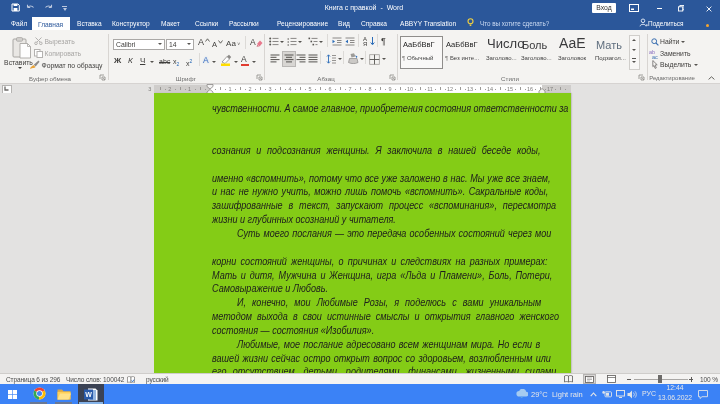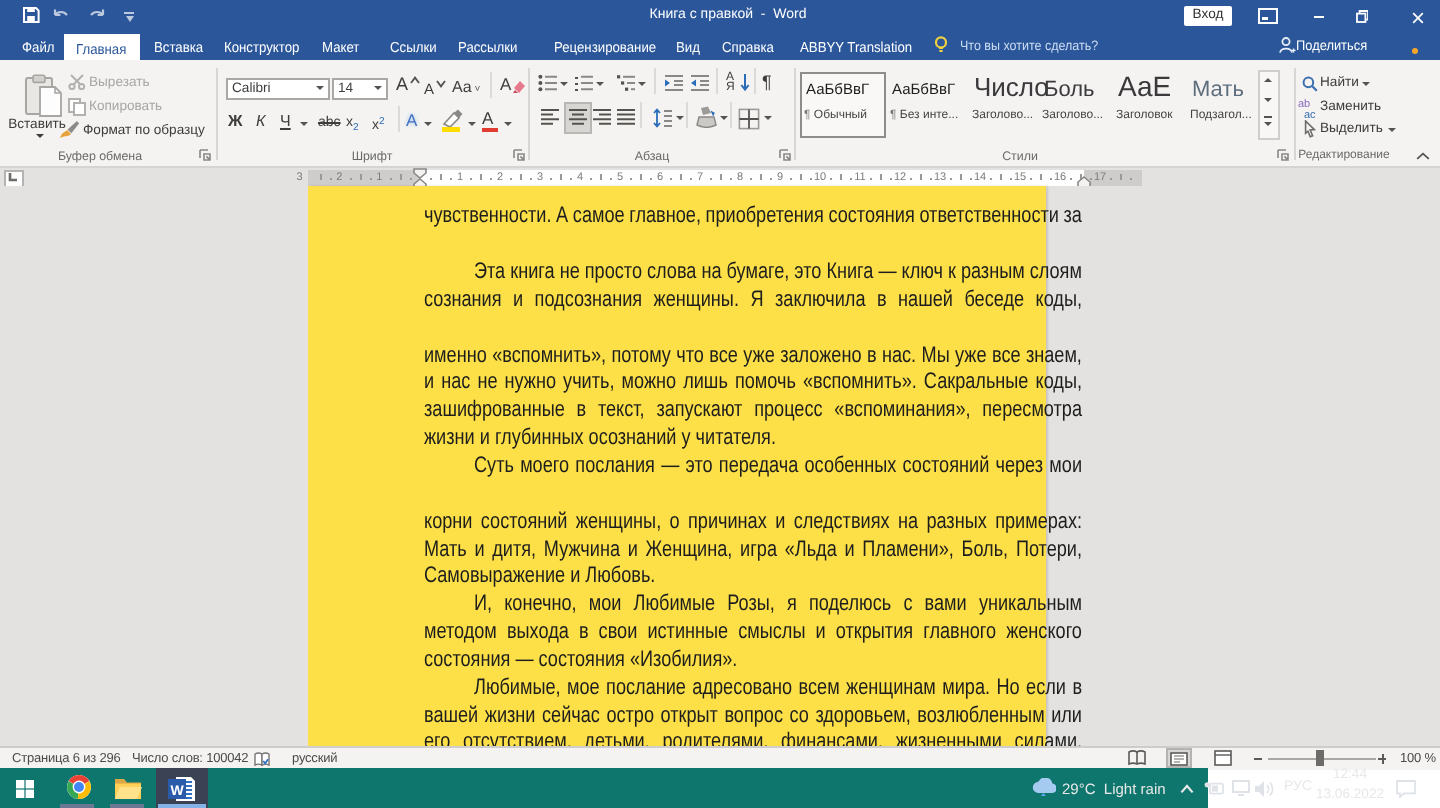--- a/index.html
+++ b/index.html
@@ -13,30 +13,30 @@
   #ribbon{left:0;top:30px;width:720px;height:54px;background:#f4f3f1;border-bottom:1px solid #d6d3d1;box-sizing:border-box;}
   .sep{position:absolute;top:4px;height:46px;width:1px;background:#d8d5d2;}
   .glabel{position:absolute;top:43.5px;height:9px;line-height:9px;font-size:6.2px;color:#6a6a6a;text-align:center;}
   .rtxt{position:absolute;font-size:6.8px;color:#3e3d3b;line-height:9px;height:9px;}
   .gtxt{position:absolute;font-size:6.8px;color:#a8a6a4;line-height:9px;height:9px;}
   .dl{position:absolute;width:7px;height:7px;top:44px;}
   
   #rulerwrap{left:0;top:84px;width:720px;height:12px;background:#e3e2e1;}
   
   #doc{left:0;top:93px;width:720px;height:280px;background:#e3e2e1;}
-  #page{position:absolute;left:154px;top:0;width:369px;height:280px;background:#fde047;box-shadow:1px 0 1px rgba(0,0,0,.12);}
+  #page{position:absolute;left:154px;top:0;width:417px;height:280px;background:#84cc16;box-shadow:1px 0 1px rgba(0,0,0,.12);font-style:italic;}
   .ln{position:absolute;left:58px;width:329px;height:13.85px;line-height:13.85px;
       font-size:11.2px;color:#1d1d1d;white-space:nowrap;box-sizing:border-box;}
   .ind{padding-left:25px;}
   .tx{display:inline-block;transform:scaleX(0.81);transform-origin:0 50%;white-space:nowrap;}
   
   #status{left:0;top:373px;width:720px;height:11px;background:#f4f3f2;border-top:1px solid #cfcdcb;box-sizing:content-box;}
   .st{position:absolute;font-size:6.5px;color:#4a4a4a;top:1px;height:9px;line-height:9px;letter-spacing:-0.1px;}
   
-  #taskbar{left:0;top:384px;width:604px;height:20px;background:#0f766e;}
+  #taskbar{left:0;top:384px;width:720px;height:20px;background:#3b82f6;}
   .tb{position:absolute;color:#e8e8e8;font-size:7.5px;}
 </style>
 </head>
 <body>
 
 <div class="abs" id="titlebar">
   <svg class="abs" style="left:11px;top:3px" width="9" height="9" viewBox="0 0 9 9">
     <path d="M1 1h6l1.3 1.3V8H1z" fill="none" stroke="#fff" stroke-width="1"></path>
     <rect x="2.6" y="5" width="3.8" height="3" fill="#fff"></rect>
     <rect x="2.6" y="1" width="3.8" height="2" fill="#fff"></rect>
@@ -389,21 +389,20 @@
 </svg>
   <div class="abs" style="left:2px;top:0.5px;width:8px;height:7px;background:#fdfdfd;border:1px solid #b5b3b1"></div>
   <svg class="abs" style="left:3.5px;top:2px" width="5" height="5" viewBox="0 0 5 5">
       <path d="M1 0.5 v3.5 h3.5" fill="none" stroke="#6d6b69" stroke-width="1.3"></path>
     </svg>
 </div>
 
 <div class="abs" id="doc">
   <div id="page">
     <div class="ln" style="top:9.30px"><span class="tx" style="word-spacing:-0.23px">чувственности. А самое главное, приобретения состояния ответственности за</span></div>
-    <div class="ln ind" style="top:37.00px"><span class="tx" style="word-spacing:0.00px">Эта книга не просто слова на бумаге, это Книга — ключ к разным слоям</span></div>
     <div class="ln" style="top:50.80px"><span class="tx" style="word-spacing:3.98px">сознания и подсознания женщины. Я заключила в нашей беседе коды,</span></div>
     <div class="ln" style="top:78.60px"><span class="tx" style="word-spacing:0.23px">именно «вспомнить», потому что все уже заложено в нас. Мы уже все знаем,</span></div>
     <div class="ln" style="top:92.40px"><span class="tx" style="word-spacing:1.25px">и нас не нужно учить, можно лишь помочь «вспомнить». Сакральные коды,</span></div>
     <div class="ln" style="top:106.30px"><span class="tx" style="word-spacing:4.16px">зашифрованные в текст, запускают процесс «вспоминания», пересмотра</span></div>
     <div class="ln" style="top:120.10px"><span class="tx" style="word-spacing:0.00px">жизни и глубинных осознаний у читателя.</span></div>
     <div class="ln ind" style="top:133.90px"><span class="tx" style="word-spacing:0.76px">Суть моего послания — это передача особенных состояний через мои</span></div>
     <div class="ln" style="top:175.50px"><span class="tx" style="word-spacing:1.66px">Мать и дитя, Мужчина и Женщина, игра «Льда и Пламени», Боль, Потери,</span></div>
     <div class="ln" style="top:161.70px"><span class="tx" style="word-spacing:2.07px">корни состояний женщины, о причинах и следствиях на разных примерах:</span></div>
     <div class="ln" style="top:189.30px"><span class="tx" style="word-spacing:0.00px">Самовыражение и Любовь.</span></div>
     <div class="ln ind" style="top:203.20px"><span class="tx" style="word-spacing:4.41px">И, конечно, мои Любимые Розы, я поделюсь с вами уникальным</span></div>

